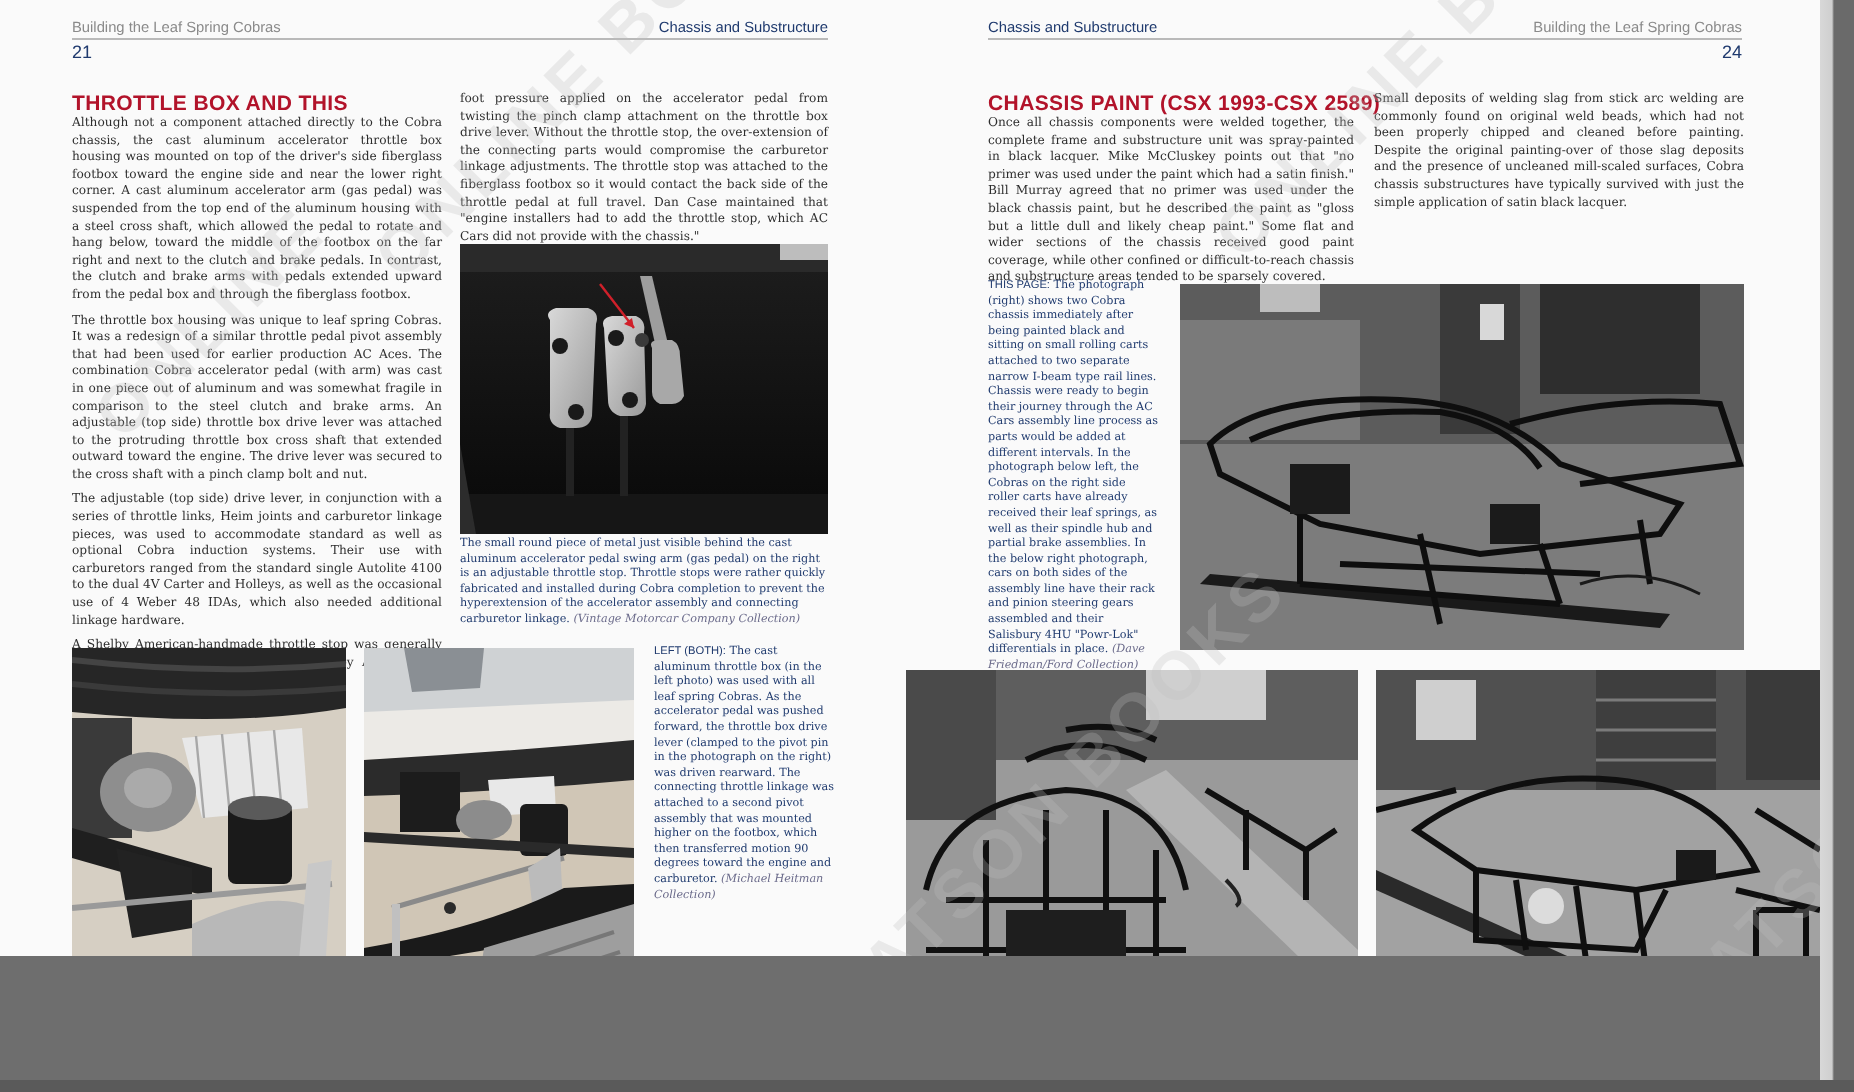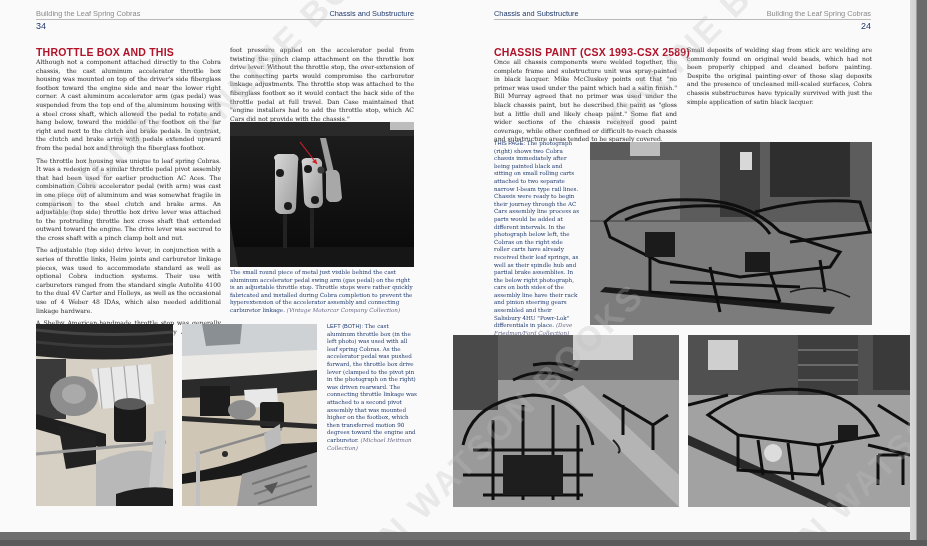--- a/index.html
+++ b/index.html
@@ -1,19 +1,19 @@
 <!DOCTYPE html>
 <html><head>
 <meta charset="utf-8">
 <style>
   * { box-sizing: border-box; margin: 0; padding: 0; }
   html, body { width: 927px; height: 546px; overflow: hidden; background: #6e6e6e; }
   body { position: relative; font-family: "DejaVu Serif", serif; }
 
-  .spread { position: absolute; left: 0; top: 0; width: 910px; height: 532px; background: #fafafa; overflow: hidden; }
+  .spread { position: absolute; left: 0; top: 0; width: 910px; height: 478px; background: #fafafa; overflow: hidden; }
   .right-edge { position: absolute; left: 910px; top: 0; width: 17px; height: 546px; background: linear-gradient(to right, #d8d8d8 0, #cfcfcf 6px, #6a6a6a 7px, #6a6a6a 100%); }
   .bottom-edge { position: absolute; left: 0; top: 540px; width: 927px; height: 6px; background: #5a5a5a; }
 
   .page { position: absolute; top: 0; height: 540px; }
   .page-left { left: 0; width: 455px; }
   .page-right { left: 455px; width: 455px; }
 
   .running-head { position: absolute; top: 9px; font-family: "Liberation Sans", sans-serif; font-size: 7.4px; }
   .rh-book { color: #8a8a8a; }
   .rh-chapter { color: #1f3a6e; font-weight: normal; }
@@ -35,21 +35,21 @@
 </style>
 </head>
 <body>
 
 <div class="spread">
 
   <div class="page page-left">
     <div class="running-head rh-book" style="left:36px;">Building the Leaf Spring Cobras</div>
     <div class="running-head rh-chapter" style="right:41px;">Chassis and Substructure</div>
     <div class="head-rule" style="left:36px; width:378px;"></div>
-    <div class="folio" style="left:36px;">34</div>
+    <div class="folio" style="left:36px;">21</div>
 
     <div class="section-title" style="left:36px; top:46px;">THROTTLE BOX AND THIS</div>
 
     <div class="body-text" style="left:36px; top:58px; width:185px;">
       <p>Although not a component attached directly to the Cobra chassis, the cast aluminum accelerator throttle box housing was mounted on top of the driver's side fiberglass footbox toward the engine side and near the lower right corner. A cast aluminum accelerator arm (gas pedal) was suspended from the top end of the aluminum housing with a steel cross shaft, which allowed the pedal to rotate and hang below, toward the middle of the footbox on the far right and next to the clutch and brake pedals. In contrast, the clutch and brake arms with pedals extended upward from the pedal box and through the fiberglass footbox.</p>
       <p>The throttle box housing was unique to leaf spring Cobras. It was a redesign of a similar throttle pedal pivot assembly that had been used for earlier production AC Aces. The combination Cobra accelerator pedal (with arm) was cast in one piece out of aluminum and was somewhat fragile in comparison to the steel clutch and brake arms. An adjustable (top side) throttle box drive lever was attached to the protruding throttle box cross shaft that extended outward toward the engine. The drive lever was secured to the cross shaft with a pinch clamp bolt and nut.</p>
       <p>The adjustable (top side) drive lever, in conjunction with a series of throttle links, Heim joints and carburetor linkage pieces, was used to accommodate standard as well as optional Cobra induction systems. Their use with carburetors ranged from the standard single Autolite 4100 to the dual 4V Carter and Holleys, as well as the occasional use of 4 Weber 48 IDAs, which also needed additional linkage hardware.</p>
       <p>A Shelby American-handmade throttle stop was generally added during Cobra completion at Shelby American to keep excessive</p>
     </div>
 

